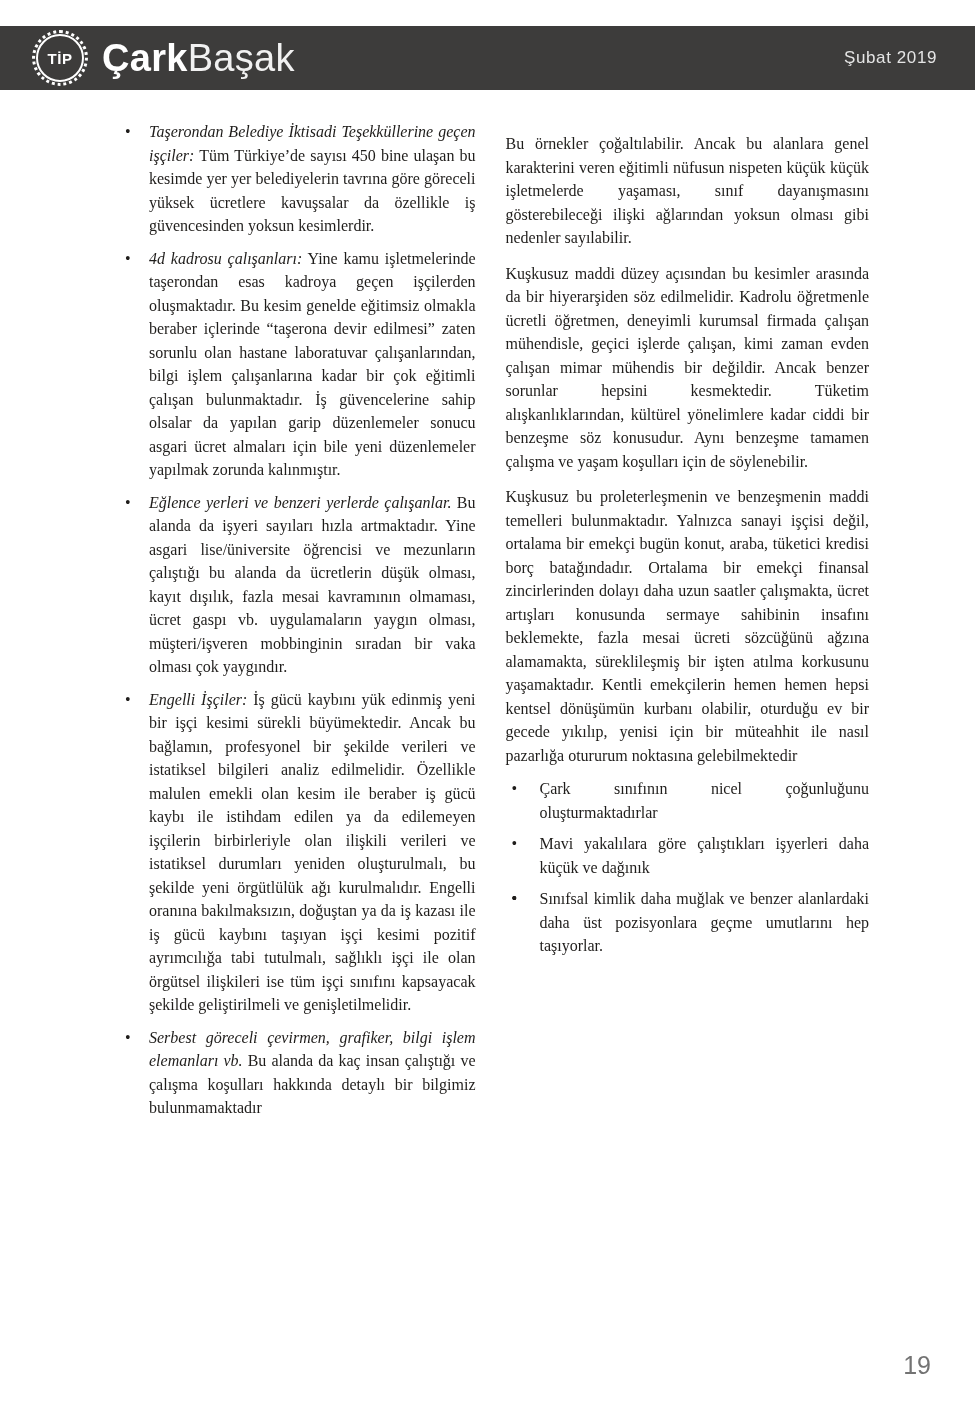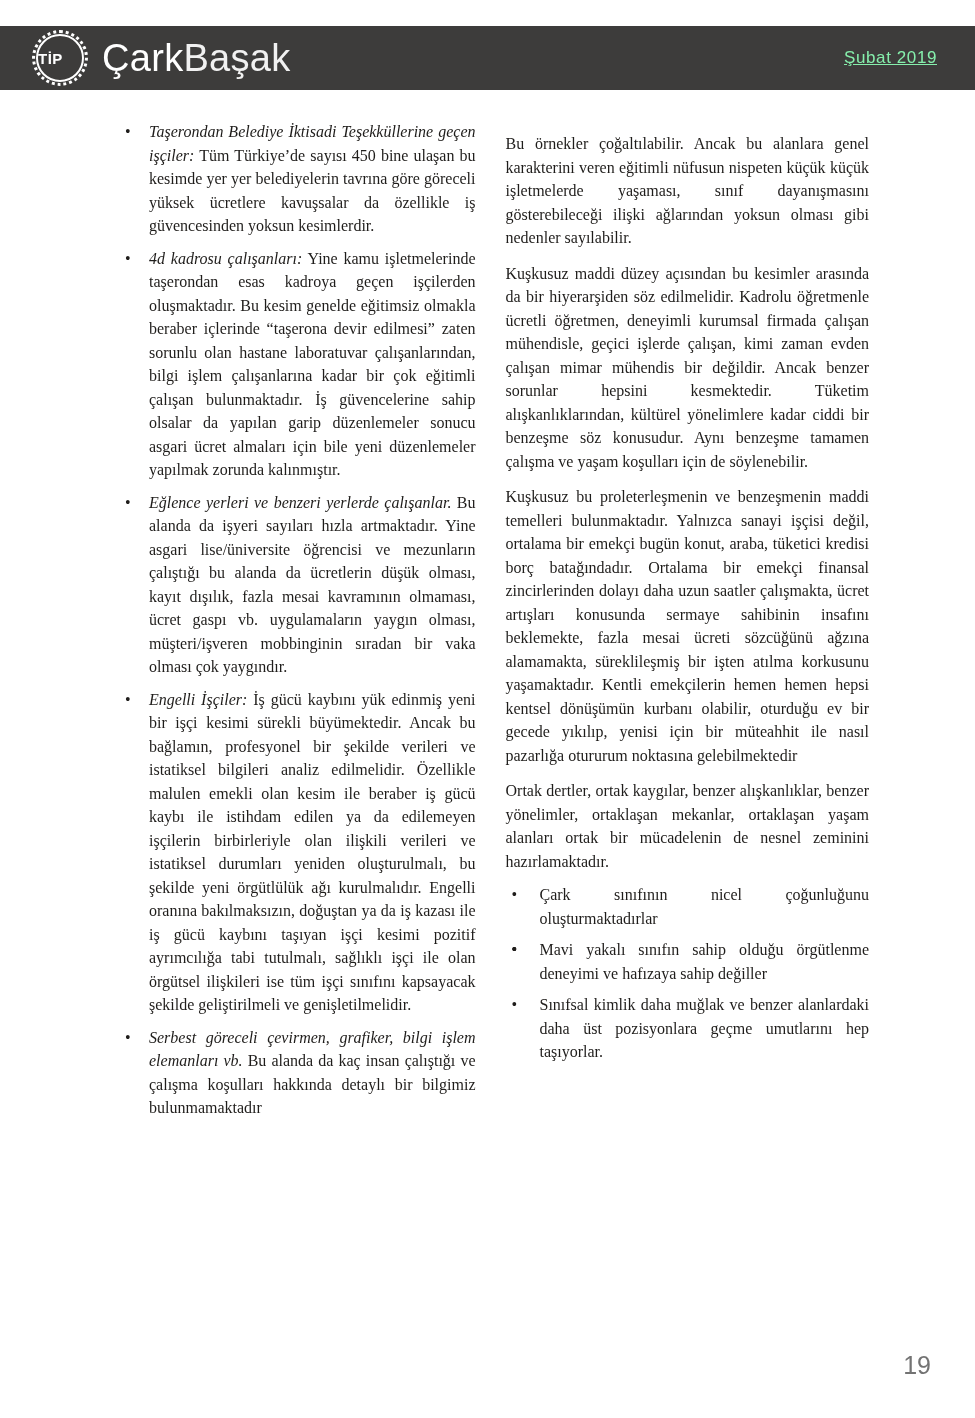--- a/index.html
+++ b/index.html
@@ -25,21 +25,21 @@
     height: 64px;
     background: #3d3c3b;
     display: flex;
     align-items: center;
     padding: 0 38px 0 36px;
   }
   .logo {
     width: 48px; height: 48px;
     border-radius: 50%;
     border: 2.5px solid #ffffff;
-    display: flex; align-items: center; justify-content: flex-start;
+    display: flex; align-items: center; justify-content: center;
     position: relative;
     margin-right: 18px;
     flex: 0 0 auto;
   }
   .logo::before {
     content: "";
     position: absolute;
     inset: -6px;
     border-radius: 50%;
     border: 3px dotted #ffffff;
@@ -52,29 +52,28 @@
     letter-spacing: 0.5px;
   }
   .mag-title {
     font-family: "Liberation Sans", sans-serif;
     font-size: 38px;
     line-height: 1;
     color: #ffffff;
     letter-spacing: 0.3px;
     white-space: nowrap;
   }
-  .mag-title .t-bold  { font-weight: 400; }
+  .mag-title .t-bold  { font-weight: 700; }
   .mag-title .t-light { font-weight: 400; opacity: 0.93; }
   .issue-date {
     margin-left: auto;
-    color: #86efac;
+    color: #e5e5e5;
     font-family: "Liberation Sans", sans-serif;
     font-size: 17px;
     letter-spacing: 0.6px;
-    text-decoration: underline;
   }
 
   
   .content {
     position: absolute;
     top: 120px;
     left: 112px;
     right: 106px;
     display: flex;
     gap: 30px;
@@ -164,36 +163,35 @@
           <span class="lead">Serbest göreceli çevirmen, grafiker, bilgi işlem elemanları vb.</span>
           <span>Bu alanda da kaç insan çalıştığı ve çalışma koşulları hakkında detaylı bir bilgimiz bulunmamaktadır</span>
         </li>
       </ul>
     </section>
 
     <section class="col col-right">
       <p>Bu örnekler çoğaltılabilir. Ancak bu alanlara genel karakterini veren eğitimli nüfusun nispeten küçük küçük işletmelerde yaşaması, sınıf dayanışmasını gösterebileceği ilişki ağlarından yoksun olması gibi nedenler sayılabilir.</p>
       <p>Kuşkusuz maddi düzey açısından bu kesimler arasında da bir hiyerarşiden söz edilmelidir. Kadrolu öğretmenle ücretli öğretmen, deneyimli kurumsal firmada çalışan mühendisle, geçici işlerde çalışan, kimi zaman evden çalışan mimar mühendis bir değildir. Ancak benzer sorunlar hepsini kesmektedir. Tüketim alışkanlıklarından, kültürel yönelimlere kadar ciddi bir benzeşme söz konusudur. Aynı benzeşme tamamen çalışma ve yaşam koşulları için de söylenebilir.</p>
       <p>Kuşkusuz bu proleterleşmenin ve benzeşmenin maddi temelleri bulunmaktadır. Yalnızca sanayi işçisi değil, ortalama bir emekçi bugün konut, araba, tüketici kredisi borç batağındadır. Ortalama bir emekçi finansal zincirlerinden dolayı daha uzun saatler çalışmakta, ücret artışları konusunda sermaye sahibinin insafını beklemekte, fazla mesai ücreti sözcüğünü ağzına alamamakta, süreklileşmiş bir işten atılma korkusunu yaşamaktadır. Kentli emekçilerin hemen hemen hepsi kentsel dönüşümün kurbanı olabilir, oturduğu ev bir gecede yıkılıp, yenisi için bir müteahhit ile nasıl pazarlığa otururum noktasına gelebilmektedir</p>
-      <p>Ortak dertler, ortak kaygılar, benzer alışkanlıklar, benzer yönelimler, ortaklaşan mekanlar, ortaklaşan yaşam alanları ortak bir mücadelenin de nesnel zeminini hazırlamaktadır.</p>
 
       <ul class="bullet-list right-bullets">
         <li>
           <span class="marker">•</span>
           <span>Çark sınıfının nicel çoğunluğunu oluşturmaktadırlar</span>
         </li>
         <li>
           <span class="marker">•</span>
-        </li>
-        <li>
-          <span class="marker">•</span>
-        </li>
-        <li>
-          <span class="marker">•</span>
-          <span>Mavi yakalı sınıfın sahip olduğu örgütlenme deneyimi ve hafızaya sahip değiller</span>
+          <span>Mavi yakalılara göre çalıştıkları işyerleri daha küçük ve dağınık</span>
+        </li>
+        <li>
+          <span class="marker">•</span>
+        </li>
+        <li>
+          <span class="marker">•</span>
         </li>
         <li>
           <span class="marker">•</span>
           <span>Sınıfsal kimlik daha muğlak ve benzer alanlardaki daha üst pozisyonlara geçme umutlarını hep taşıyorlar.</span>
         </li>
       </ul>
     </section>
 
   </main>
 

